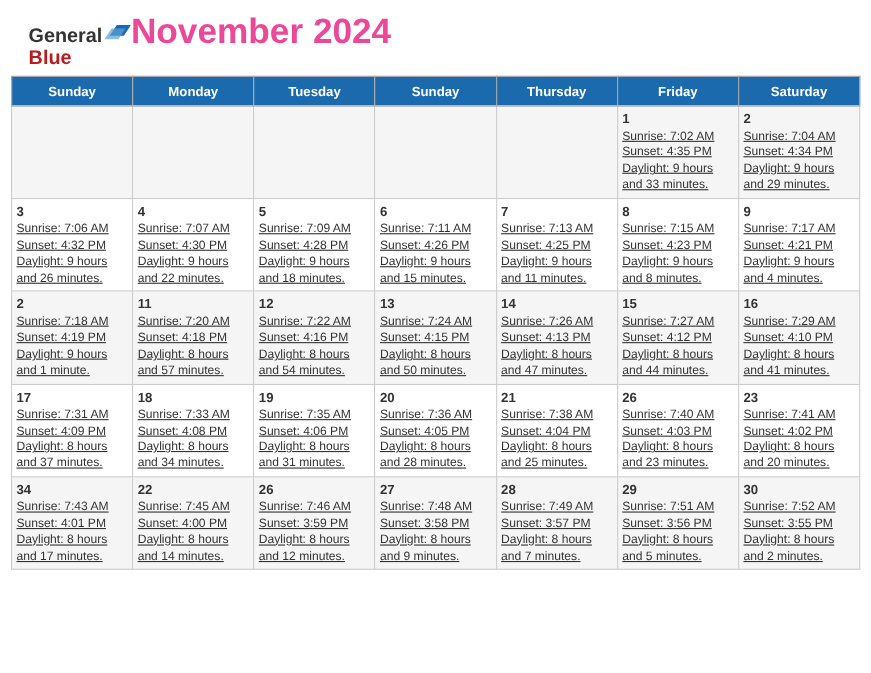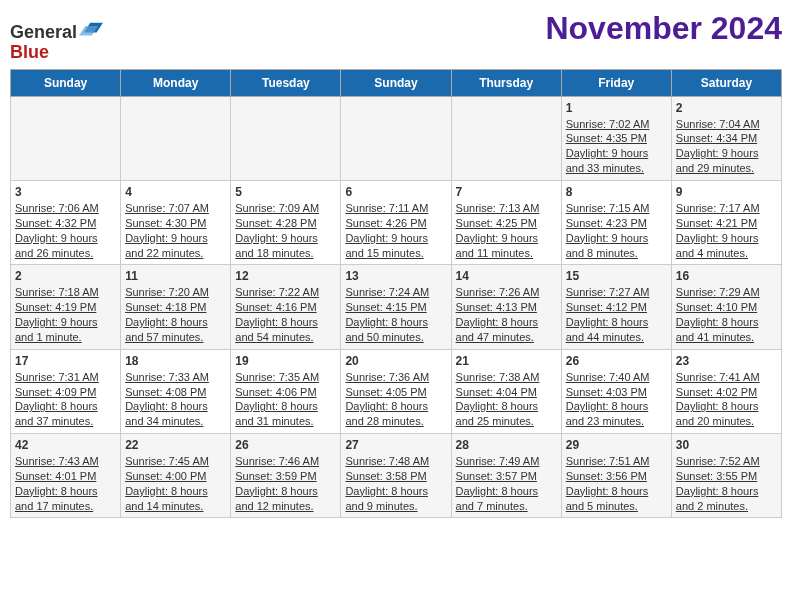--- a/index.html
+++ b/index.html
@@ -6,22 +6,22 @@
     body {
       font-family: Arial, sans-serif;
       background: #fff;
       width: 792px;
       min-height: 612px;
       padding: 10px;
     }
     .header {
       display: flex;
       align-items: flex-start;
-      justify-content: space-between;
       margin-bottom: 6px;
+      margin-left: 16px;
     }
     .logo {
       display: flex;
       align-items: center;
       margin-top: 4px;
     }
     .logo-text {
       font-size: 18px;
       font-weight: bold;
       line-height: 1.1;
@@ -32,21 +32,21 @@
       width: 24px;
       height: 24px;
       margin-left: 2px;
     }
     .title-block {
       text-align: right;
     }
     .title-block h1 {
       font-size: 32px;
       font-weight: bold;
-      color: #4c1d95;
+      color: #ec4899;
     }
     .title-block h2 {
       font-size: 15px;
       font-weight: normal;
       color: #333;
     }
     .calendar {
       width: 100%;
       border-collapse: collapse;
     }
@@ -227,21 +227,21 @@
           <span class="day-number">26</span>
           <div class="day-info">Sunrise: 7:40 AM<br>Sunset: 4:03 PM<br>Daylight: 8 hours and 23 minutes.</div>
         </td>
         <td>
           <span class="day-number">23</span>
           <div class="day-info">Sunrise: 7:41 AM<br>Sunset: 4:02 PM<br>Daylight: 8 hours and 20 minutes.</div>
         </td>
       </tr>
       <tr>
         <td>
-          <span class="day-number">42</span>
+          <span class="day-number">34</span>
           <div class="day-info">Sunrise: 7:43 AM<br>Sunset: 4:01 PM<br>Daylight: 8 hours and 17 minutes.</div>
         </td>
         <td>
           <span class="day-number">22</span>
           <div class="day-info">Sunrise: 7:45 AM<br>Sunset: 4:00 PM<br>Daylight: 8 hours and 14 minutes.</div>
         </td>
         <td>
           <span class="day-number">26</span>
           <div class="day-info">Sunrise: 7:46 AM<br>Sunset: 3:59 PM<br>Daylight: 8 hours and 12 minutes.</div>
         </td>

